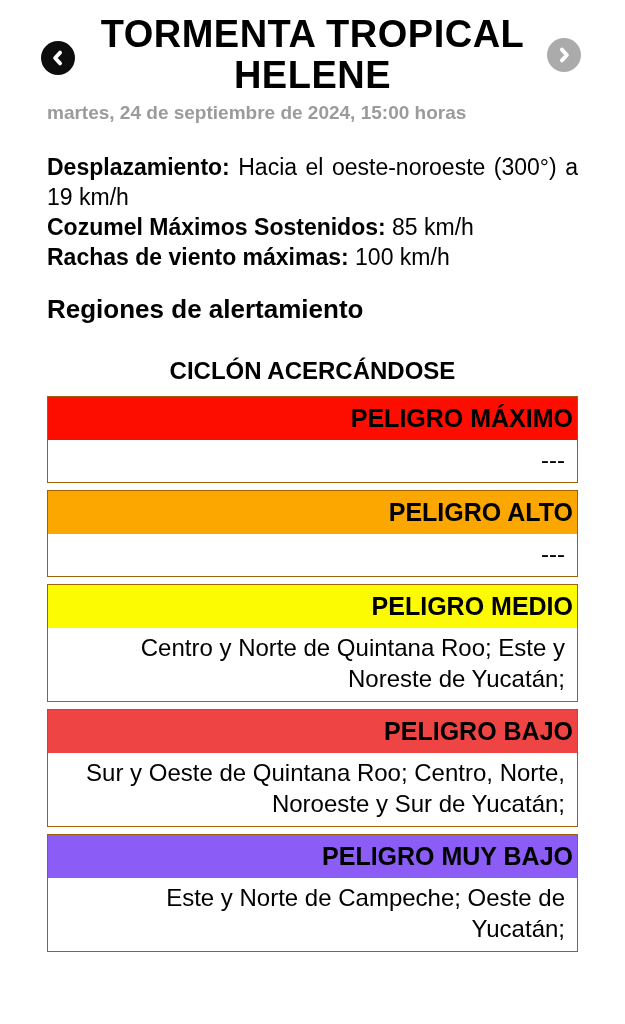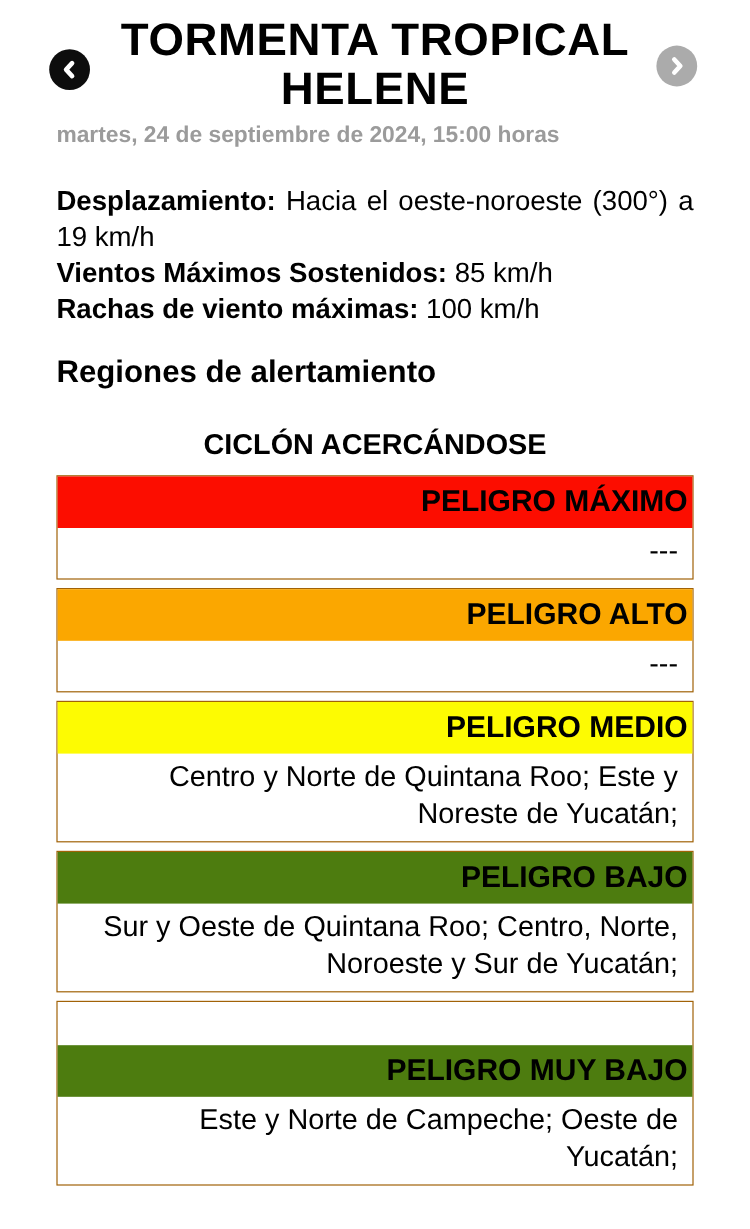--- a/index.html
+++ b/index.html
@@ -92,21 +92,21 @@
         <svg width="20" height="20" viewBox="0 0 24 24">
           <polyline points="9.5,5.5 15.5,12 9.5,18.5" fill="none" stroke="#ffffff" stroke-width="4.6" stroke-linecap="round" stroke-linejoin="round"></polyline>
         </svg>
       </span>
     </button>
   </div>
   <div class="date-line">martes, 24 de septiembre de 2024, 15:00 horas</div>
 
   <div class="info">
     <p><span class="lbl">Desplazamiento:</span> <span>Hacia el oeste-noroeste (300°) a 19 km/h</span></p>
-    <p><span class="lbl">Vientos Máximos Sostenidos:</span> <span>85 km/h</span></p>
+    <p><span class="lbl">Cozumel Máximos Sostenidos:</span> <span>85 km/h</span></p>
     <p><span class="lbl">Rachas de viento máximas:</span> <span>100 km/h</span></p>
   </div>
 
   <h2 class="regions-heading">Regiones de alertamiento</h2>
   <div class="cyclone-status">CICLÓN ACERCÁNDOSE</div>
 
   <div class="alerts">
 
     <div class="alert-box">
       <div class="alert-header" style="background-color: rgb(252, 13, 0);">PELIGRO MÁXIMO</div>
@@ -118,25 +118,25 @@
       <div class="alert-body">---</div>
     </div>
 
     <div class="alert-box">
       <div class="alert-header" style="background-color: rgb(253, 251, 2);">PELIGRO MEDIO</div>
       <div class="alert-body">Centro y Norte de Quintana Roo; Este y
 Noreste de Yucatán;</div>
     </div>
 
     <div class="alert-box">
-      <div class="alert-header" style="background-color: #4d7c0f;">PELIGRO BAJO</div>
+      <div class="alert-header" style="background-color: #ef4444;">PELIGRO BAJO</div>
       <div class="alert-body">Sur y Oeste de Quintana Roo; Centro, Norte,
 Noroeste y Sur de Yucatán;</div>
     </div>
 
     <div class="alert-box">
-      <div class="alert-header" style="background-color: #4d7c0f; margin-top: 36px;">PELIGRO MUY BAJO</div>
+      <div class="alert-header" style="background-color: #8b5cf6;">PELIGRO MUY BAJO</div>
       <div class="alert-body">Este y Norte de Campeche; Oeste de
 Yucatán;</div>
     </div>
 
   </div>
 </div>
 
 </body></html>

